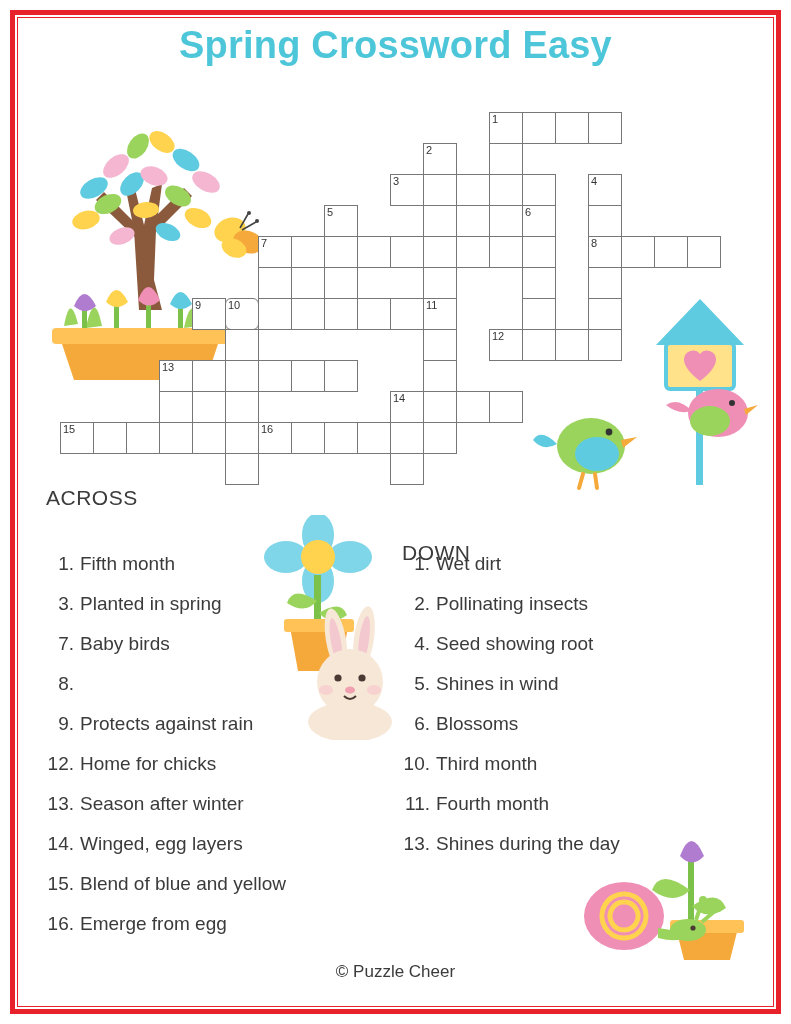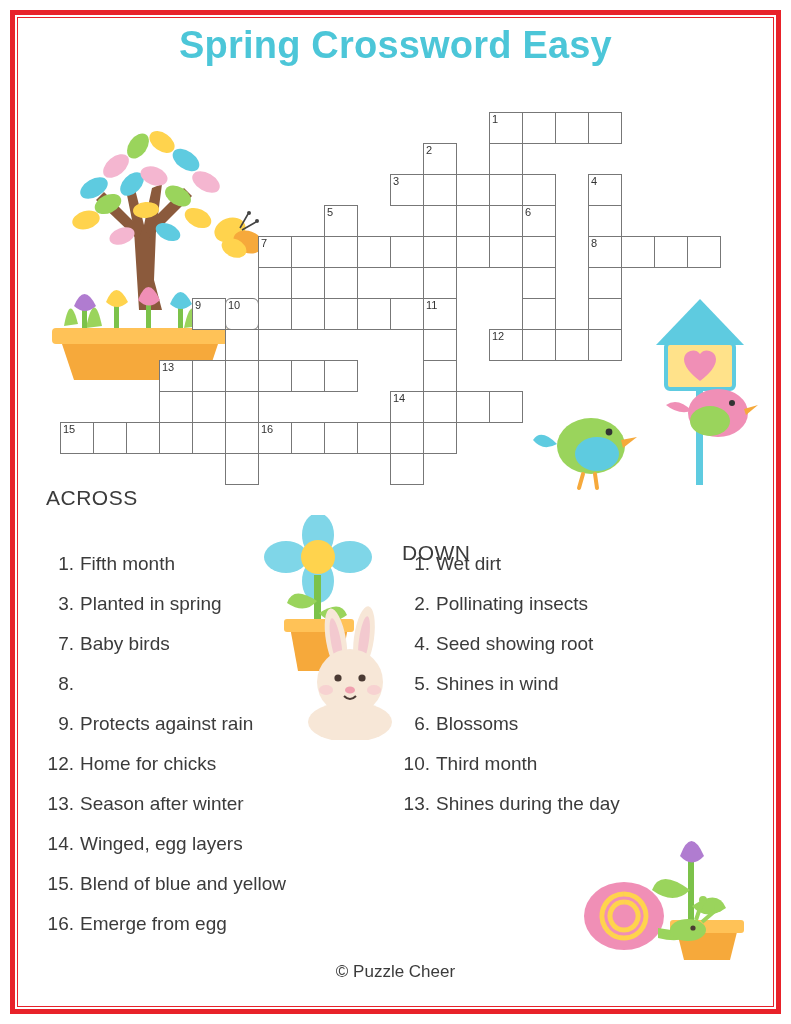--- a/index.html
+++ b/index.html
@@ -435,19 +435,23 @@
       </div>
       <div class="clue-item">
         <span class="clue-num">6.</span>
         <span class="clue-text">Blossoms</span>
       </div>
       <div class="clue-item">
         <span class="clue-num">10.</span>
         <span class="clue-text">Third month</span>
       </div>
       <div class="clue-item">
+        <span class="clue-num">11.</span>
+        <span class="clue-text">Fourth month</span>
+      </div>
+      <div class="clue-item">
         <span class="clue-num">13.</span>
         <span class="clue-text">Shines during the day</span>
       </div>
     </div>
 
   <div class="footer">© Puzzle Cheer</div>
 </div>
 
 </body></html>

